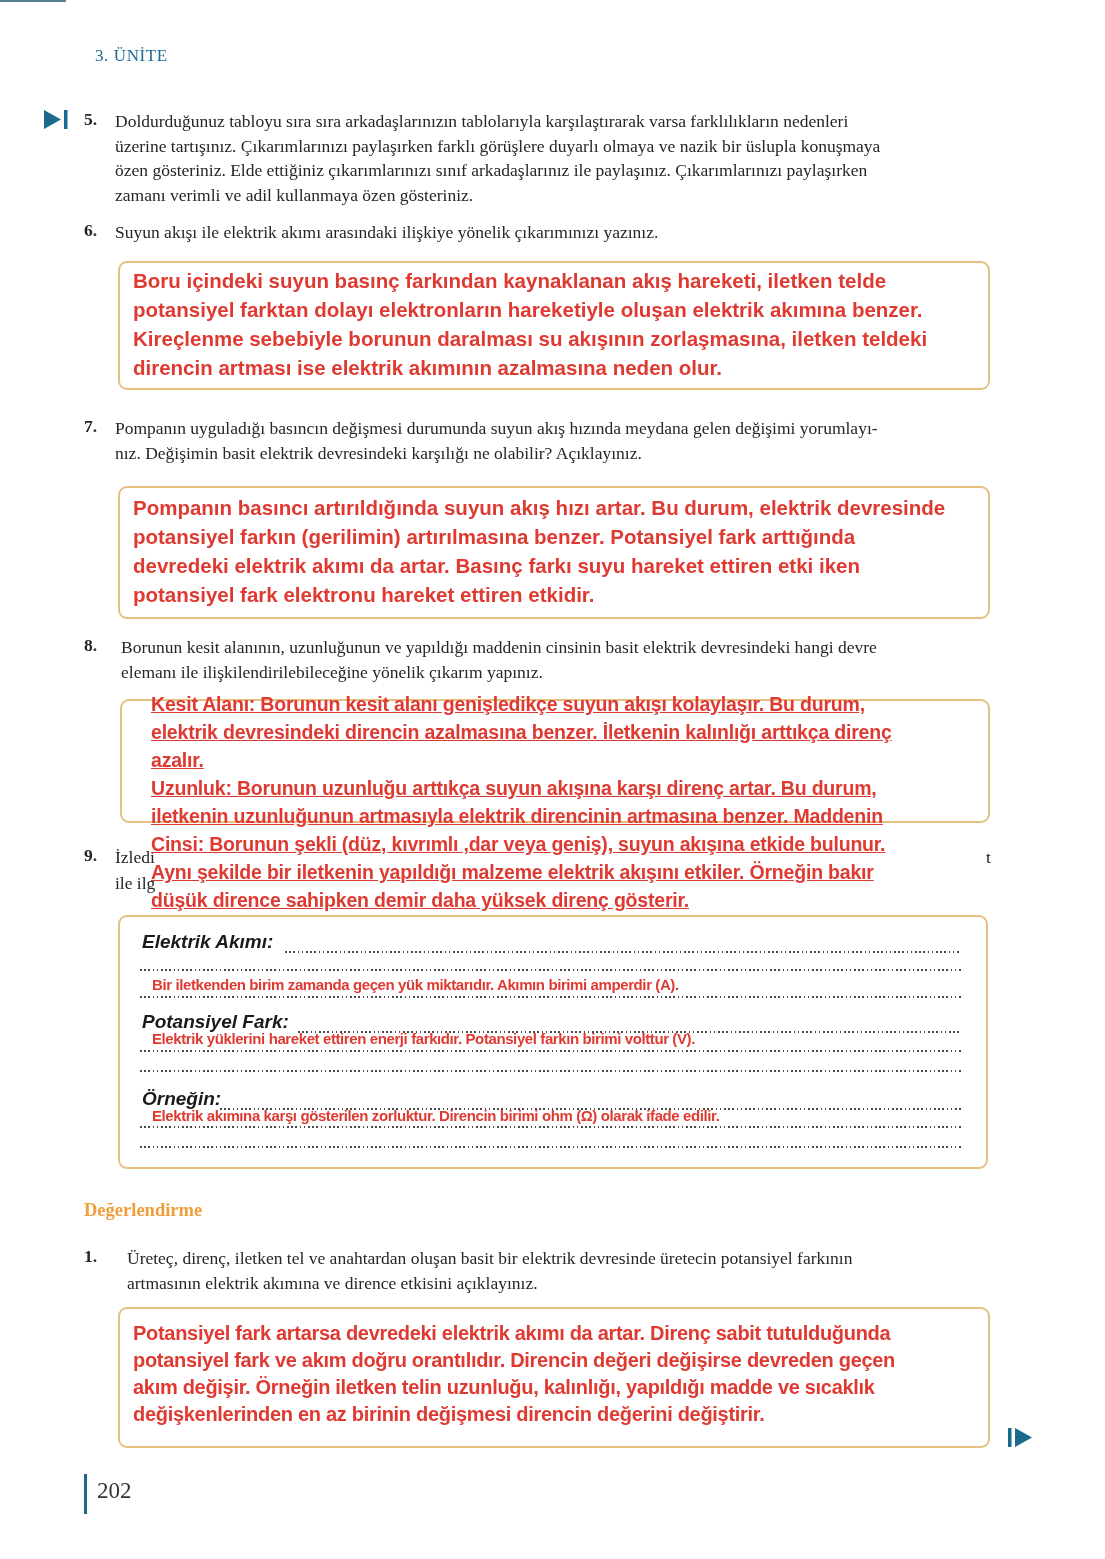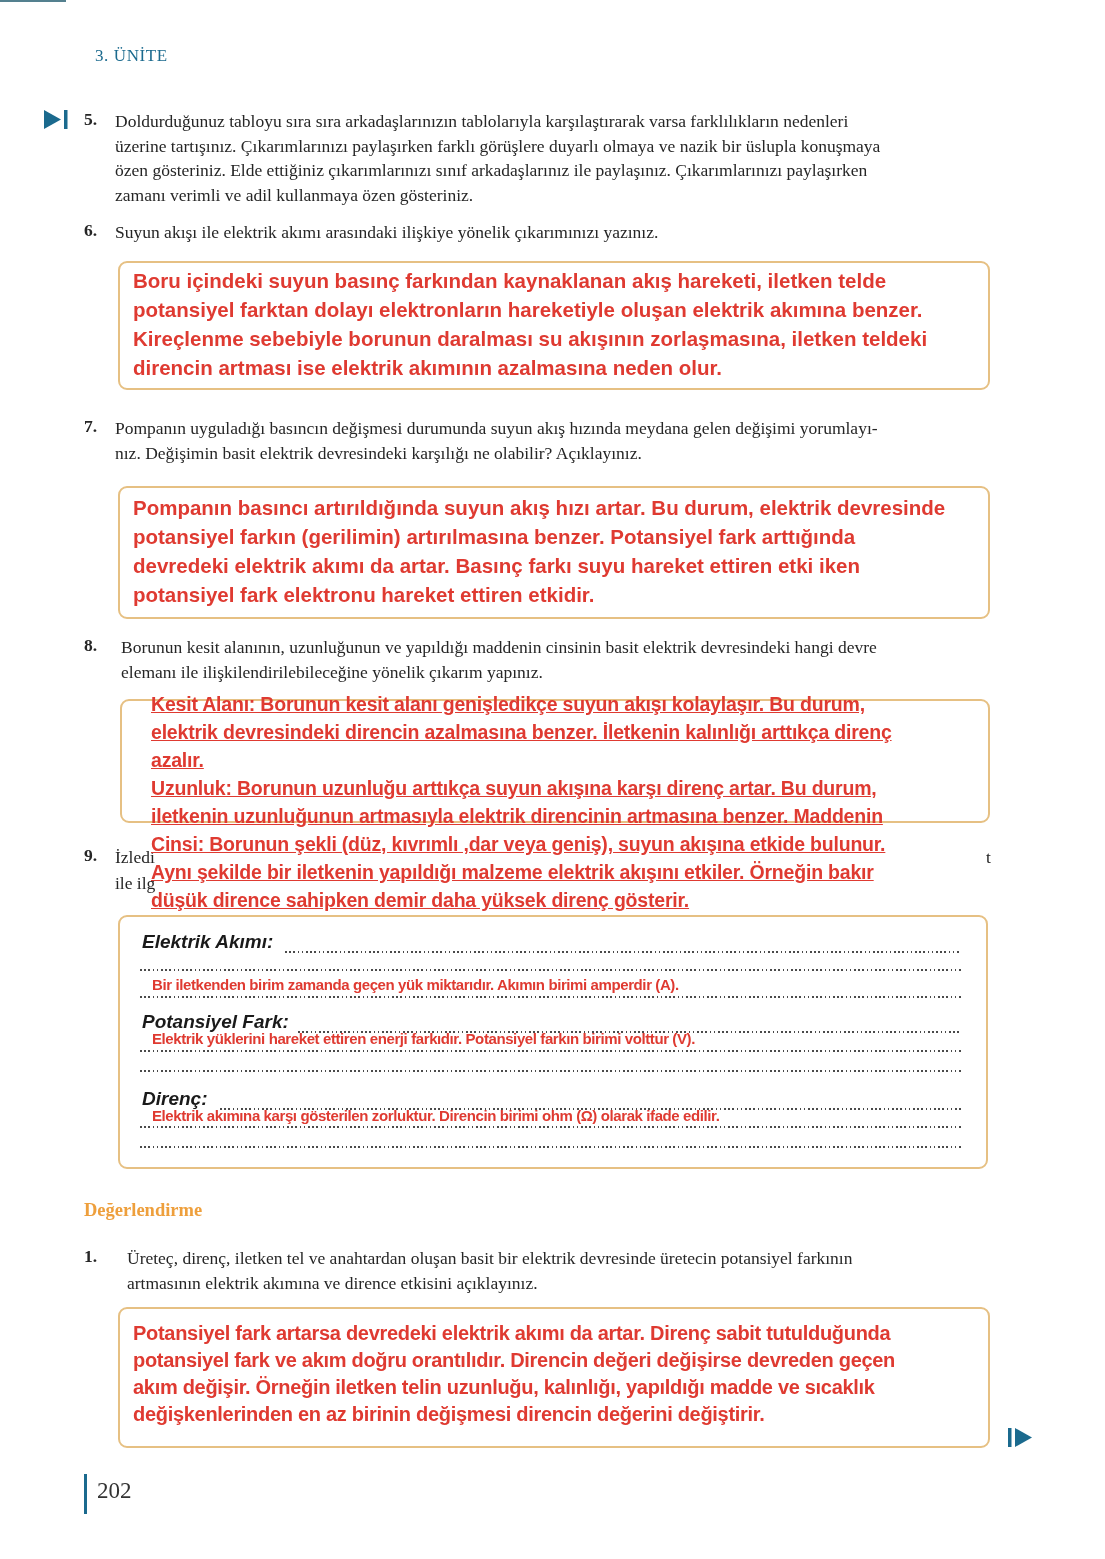--- a/index.html
+++ b/index.html
@@ -84,21 +84,21 @@
     <span class="abs termlabel" style="left:22px;top:14px;">Elektrik Akımı:</span>
     <div class="abs dots" style="left:165px;top:34px;width:676px;"></div>
     <div class="abs dots" style="left:20px;top:52px;width:821px;"></div>
     <div class="abs ans ansdef" style="left:32px;top:56px;">Bir iletkenden birim zamanda geçen yük miktarıdır. Akımın birimi amperdir (A).</div>
     <div class="abs dots" style="left:20px;top:79px;width:821px;"></div>
     <span class="abs termlabel" style="left:22px;top:94px;">Potansiyel Fark:</span>
     <div class="abs dots" style="left:178px;top:114px;width:663px;"></div>
     <div class="abs ans ansdef" style="left:32px;top:110px;">Elektrik yüklerini hareket ettiren enerji farkıdır. Potansiyel farkın birimi volttur (V).</div>
     <div class="abs dots" style="left:20px;top:133px;width:821px;"></div>
     <div class="abs dots" style="left:20px;top:153px;width:821px;"></div>
-    <span class="abs termlabel" style="left:22px;top:171px;">Direnç:</span>
+    <span class="abs termlabel" style="left:22px;top:171px;">Örneğin:</span>
     <div class="abs dots" style="left:100px;top:191px;width:741px;"></div>
     <div class="abs ans ansdef" style="left:32px;top:187px;">Elektrik akımına karşı gösterilen zorluktur. Direncin birimi ohm (Ω) olarak ifade edilir.</div>
     <div class="abs dots" style="left:20px;top:209px;width:821px;"></div>
     <div class="abs dots" style="left:20px;top:229px;width:821px;"></div>
   </div>
 
   <div class="abs heading" style="left:84px;top:1200px;">Değerlendirme</div>
   <div class="abs qno" style="left:84px;top:1246px;">1.</div>
   <div class="abs qtext" style="left:127px;top:1246px;">Üreteç, direnç, iletken tel ve anahtardan oluşan basit bir elektrik devresinde üretecin potansiyel farkının
 artmasının elektrik akımına ve dirence etkisini açıklayınız.</div>

